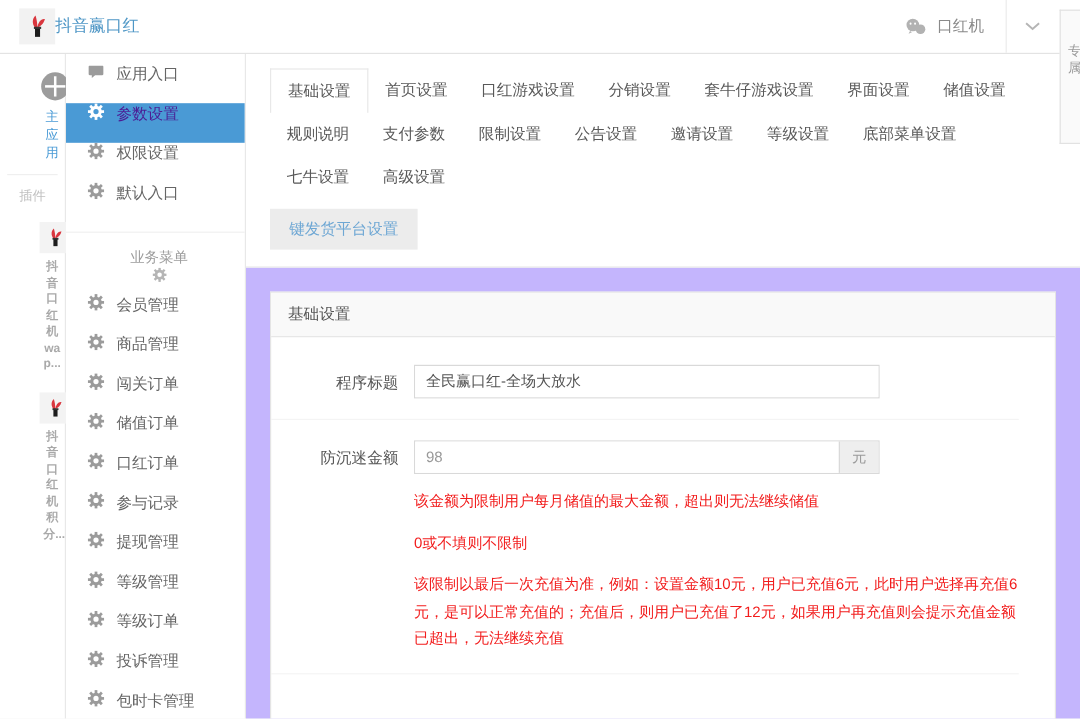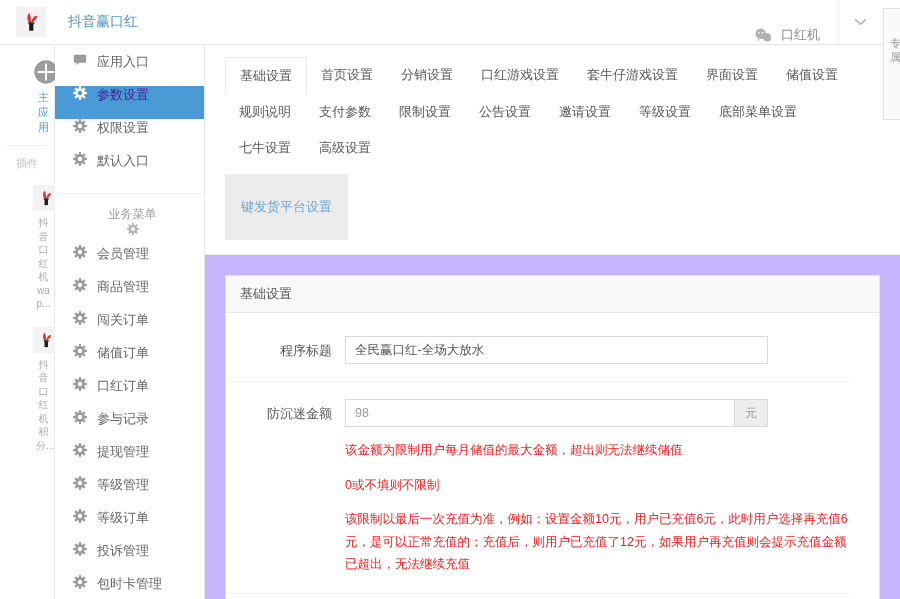--- a/index.html
+++ b/index.html
@@ -2,69 +2,69 @@
 <html><head>
 <meta charset="utf-8">
 <style>
   * { margin:0; padding:0; box-sizing:border-box; }
   body { font-family:"Liberation Sans", "DejaVu Sans", sans-serif; background:#e9e9e9; }
   .app { position:relative; width:900px; height:599px; background:#fff; overflow:hidden; font-size:13px; color:#555; }
 
   
   .topbar { height:45px; background:#fff; border-bottom:1px solid #e3e3e3; display:flex; align-items:center; position:relative; z-index:5; }
   .logo-box { width:30px; height:30px; background:#f2f2f2; margin-left:16px; display:flex; align-items:center; justify-content:center; }
-  .app-title { margin-left:22px; font-size:14px; color:#4f97c6; }
-  .topbar-right { margin-left:auto; display:flex; align-items:flex-end; height:100%; }
+  .app-title { font-size:14px; color:#4f97c6; }
+  .topbar-right { margin-left:auto; display:flex; align-items:center; height:100%; }
   .account { display:flex; align-items:center; color:#8a8a8a; font-size:13px; padding:0 18px; cursor:pointer; }
   .account svg { margin-right:8px; }
   .chevron-box { border-left:1px solid #ececec; height:100%; width:44px; display:flex; align-items:center; justify-content:center; color:#b5b5b5; cursor:pointer; margin-right:18px; }
 
   
   .edge-tab { position:absolute; right:0; top:8px; width:17px; height:112px; background:#fafafa; border:1px solid #e2e2e2; border-right:none; z-index:9; overflow:hidden; font-size:11px; color:#9a9a9a; line-height:1.25; padding:28px 0 0 6px; letter-spacing:0; cursor:pointer; }
   .edge-tab span { display:block; }
 
   
   .body { display:flex; height:554px; }
 
   
   .rail { width:55px; background:#fff; border-right:1px solid #e8e8e8; text-align:center; padding-top:14px; flex-shrink:0; }
   .rail-item { margin-bottom:10px; cursor:pointer;padding-left:33px; }
   .rail-label-main { color:#4a9bd6; font-size:11px; margin-top:5px; }
   .rail-divider { border-top:1px solid #efefef; margin:10px 6px; }
   .rail-section { color:#c0c0c0; font-size:11px; margin:6px 0 14px; }
   .thumb { width:26px; height:26px; background:#f3f3f3; margin:0 auto; display:flex; align-items:center; justify-content:center; }
-  .rail-caption { font-size:10px; color:#a9a9a9; margin:5px 3px 16px; line-height:1.35; word-break:break-all; }
+  .rail-caption { font-size:10px; color:#a9a9a9; margin:5px 3px 16px; line-height:1.35; word-break:break-all;font-weight:bold; }
 
   
   .menu { width:150px; background:#fff; border-right:1px solid #e8e8e8; padding-top:8px; flex-shrink:0; overflow:hidden; }
   .menu-item { height:33px; display:flex; align-items:flex-start; padding-left:18px; color:#666; font-size:13px; cursor:pointer; }
   .menu-item .ic { color:#9b9b9b; margin-right:10px; flex-shrink:0; }
   .menu-item.sel { background:#4a9ad5; color:#4c1d95; }
   .menu-item.sel .ic { color:#fff; }
   .menu-section { display:flex; align-items:center; justify-content:space-between; color:#9c9c9c; font-size:12px; padding:12px 12px 10px 18px; border-top:1px solid #f0f0f0; margin-top:8px; cursor:default;flex-direction:column; }
   .menu-section .ic { color:#b5b5b5; cursor:pointer; }
 
   
   .content { flex:1; display:flex; flex-direction:column; background:#c4b5fd; min-width:0; }
   .tabs-area { background:#fff; border-bottom:1px solid #e9e9e9; padding:12px 12px 0 20px; }
   .tab-row { display:flex; flex-wrap:wrap; }
   .tab { padding:9px 14px; color:#595959; font-size:13px; cursor:pointer; white-space:nowrap; }
   .tab.active { border:1px solid #e8e8e8; border-bottom:none; background:#fff; }
-  .tab-pill { display:inline-block; background:#ececec; color:#6ea7d4; font-size:13px; padding:24px 16px; margin:8px 0 14px; cursor:pointer; }
+  .tab-pill { display:inline-block; background:#ececec; color:#6ea7d4; font-size:13px; padding:8px 16px; margin:8px 0 14px; cursor:pointer; }
 
   .panel-wrap { padding:20px; flex:1; }
   .card { background:#fff; border:1px solid #e4e4e4; height:100%; }
   .card-header { background:#f9f9f9; border-bottom:1px solid #e7e7e7; padding:9px 14px; font-size:13px; color:#555; }
   .card-body { padding:6px 30px 10px 0; }
 
   .frow { display:flex; padding:17px 0; border-bottom:1px solid #f4f4f4; }
   .frow:last-child { border-bottom:none; }
   .flabel { width:106px; flex-shrink:0; text-align:right; font-size:13px; color:#555; padding-top:6px; }
   .fctrl { margin-left:13px; flex:1; min-width:0; }
-  .igroup { display:flex; width:423px; border:1px solid #d9d9d9; height:28px; background:#fff; }
+  .igroup { display:flex; width:388px; border:1px solid #d9d9d9; height:28px; background:#fff; }
   .igroup input { flex:1; border:none; outline:none; padding:0 9px; font-size:12.5px; color:#555; font-family:inherit; min-width:0; }
   .igroup input.dim { color:#999; }
   .suffix { background:#eeeeee; border-left:1px solid #d9d9d9; color:#9a9a9a; font-size:12px; padding:0 10px; display:flex; align-items:center; }
   .tip { color:#f21c1c; font-size:12.5px; margin-top:12px; max-width:575px; line-height:1.8; }
   .ic { width:14px; height:14px; display:inline-block; vertical-align:middle; }
 </style>
 </head>
 <body>
 
 <svg width="0" height="0" style="position:absolute">
@@ -267,22 +267,22 @@
           <span>包时卡管理</span>
         </div>
       <div class="menu-item"></div>
     </div>
 
     <div class="content">
       <div class="tabs-area">
         <div class="tab-row">
           <div class="tab active">基础设置</div>
           <div class="tab">首页设置</div>
+          <div class="tab">口红游戏设置</div>
           <div class="tab">分销设置</div>
-          <div class="tab">口红游戏设置</div>
           <div class="tab">套牛仔游戏设置</div>
           <div class="tab">界面设置</div>
           <div class="tab">储值设置</div>
         </div>
         <div class="tab-row">
           <div class="tab">规则说明</div>
           <div class="tab">支付参数</div>
           <div class="tab">限制设置</div>
           <div class="tab">公告设置</div>
           <div class="tab">邀请设置</div>

